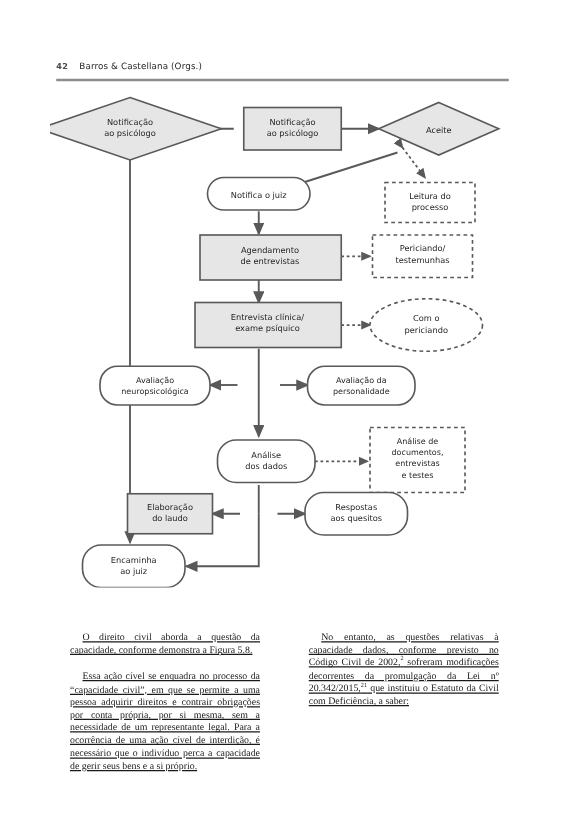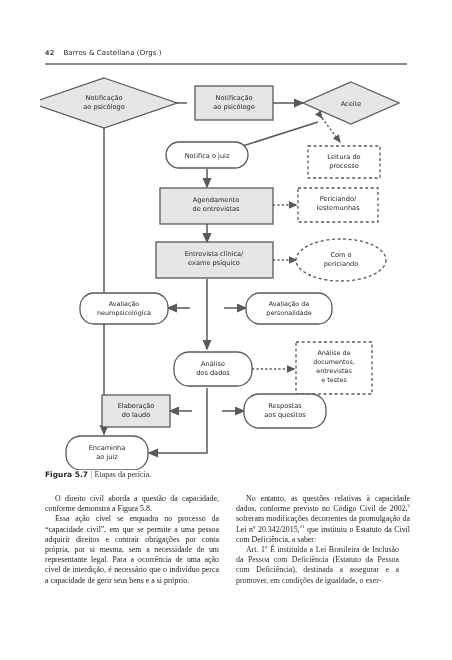--- a/index.html
+++ b/index.html
@@ -41,23 +41,24 @@
   .fcap .bar{color:#9a9a9a;font-weight:400;padding:0 2px;}
   .fcap .cap{font-family:"Liberation Serif",serif;font-size:8px;color:#333;}
 
   
   .cols{
     position:absolute;left:45px;top:494px;width:365px;height:140px;
     display:flex;gap:17px;
   }
   .col{width:174px;}
   .col p{
-    margin:0;font-size:7.9px;line-height:10.2px;
+    margin:11px;font-size:7.9px;line-height:10.2px;
     text-align:justify;text-indent:10px;
     hyphens:auto;
+    text-decoration:underline;
   }
   .col p.noind{text-indent:10px;}
   .quote{
     margin-top:7px;margin-left:11px;width:163px;
     font-size:7.2px;line-height:9.6px;text-align:justify;
     text-indent:0;color:#2b2b2b;
   }
   sup{font-size:5px;vertical-align:super;line-height:0;}
 </style>
 </head>
@@ -207,28 +208,24 @@
       </g>
 
       <g>
         <rect x="26" y="366" width="82" height="34" rx="15" ry="15" fill="#ffffff" stroke="#58595b" stroke-width="1.3"></rect>
         <text x="67" y="380" text-anchor="middle" font-family="DejaVu Sans, sans-serif" font-size="6.6" fill="#231f20">Encaminha</text>
         <text x="67" y="389" text-anchor="middle" font-family="DejaVu Sans, sans-serif" font-size="6.6" fill="#231f20">ao juiz</text>
       </g>
     </svg>
   </div>
 
-  <div class="fcap">
-    <b>Figura 5.7</b><span class="bar">|</span><span class="cap">Etapas da perícia.</span>
-  </div>
 
   <div class="cols">
     <div class="col">
       <p>O direito civil aborda a questão da capacidade, conforme demonstra a Figura 5.8.</p>
       <p class="noind">Essa ação cível se enquadra no processo da “capacidade civil”, em que se permite a uma pessoa adquirir direitos e contrair obrigações por conta própria, por si mesma, sem a necessidade de um representante legal. Para a ocorrência de uma ação cível de interdição, é necessário que o indivíduo perca a capacidade de gerir seus bens e a si próprio.</p>
     </div>
     <div class="col">
       <p><span>No entanto, as questões relativas à capacidade dados, conforme previsto no Código Civil de 2002,</span><sup>2</sup><span> sofreram modificações decorrentes da promulgação da Lei nº 20.342/2015,</span><sup>21</sup><span> que instituiu o Estatuto da Civil com Deficiência, a saber:</span></p>
-      <p class="quote">Art. 1º É instituída a Lei Brasileira de Inclusão da Pessoa com Deficiência (Estatuto da Pessoa com Deficiência), destinada a assegurar e a promover, em condições de igualdade, o exer-</p>
     </div>
   </div>
 
 </div>
 
 </body></html>

